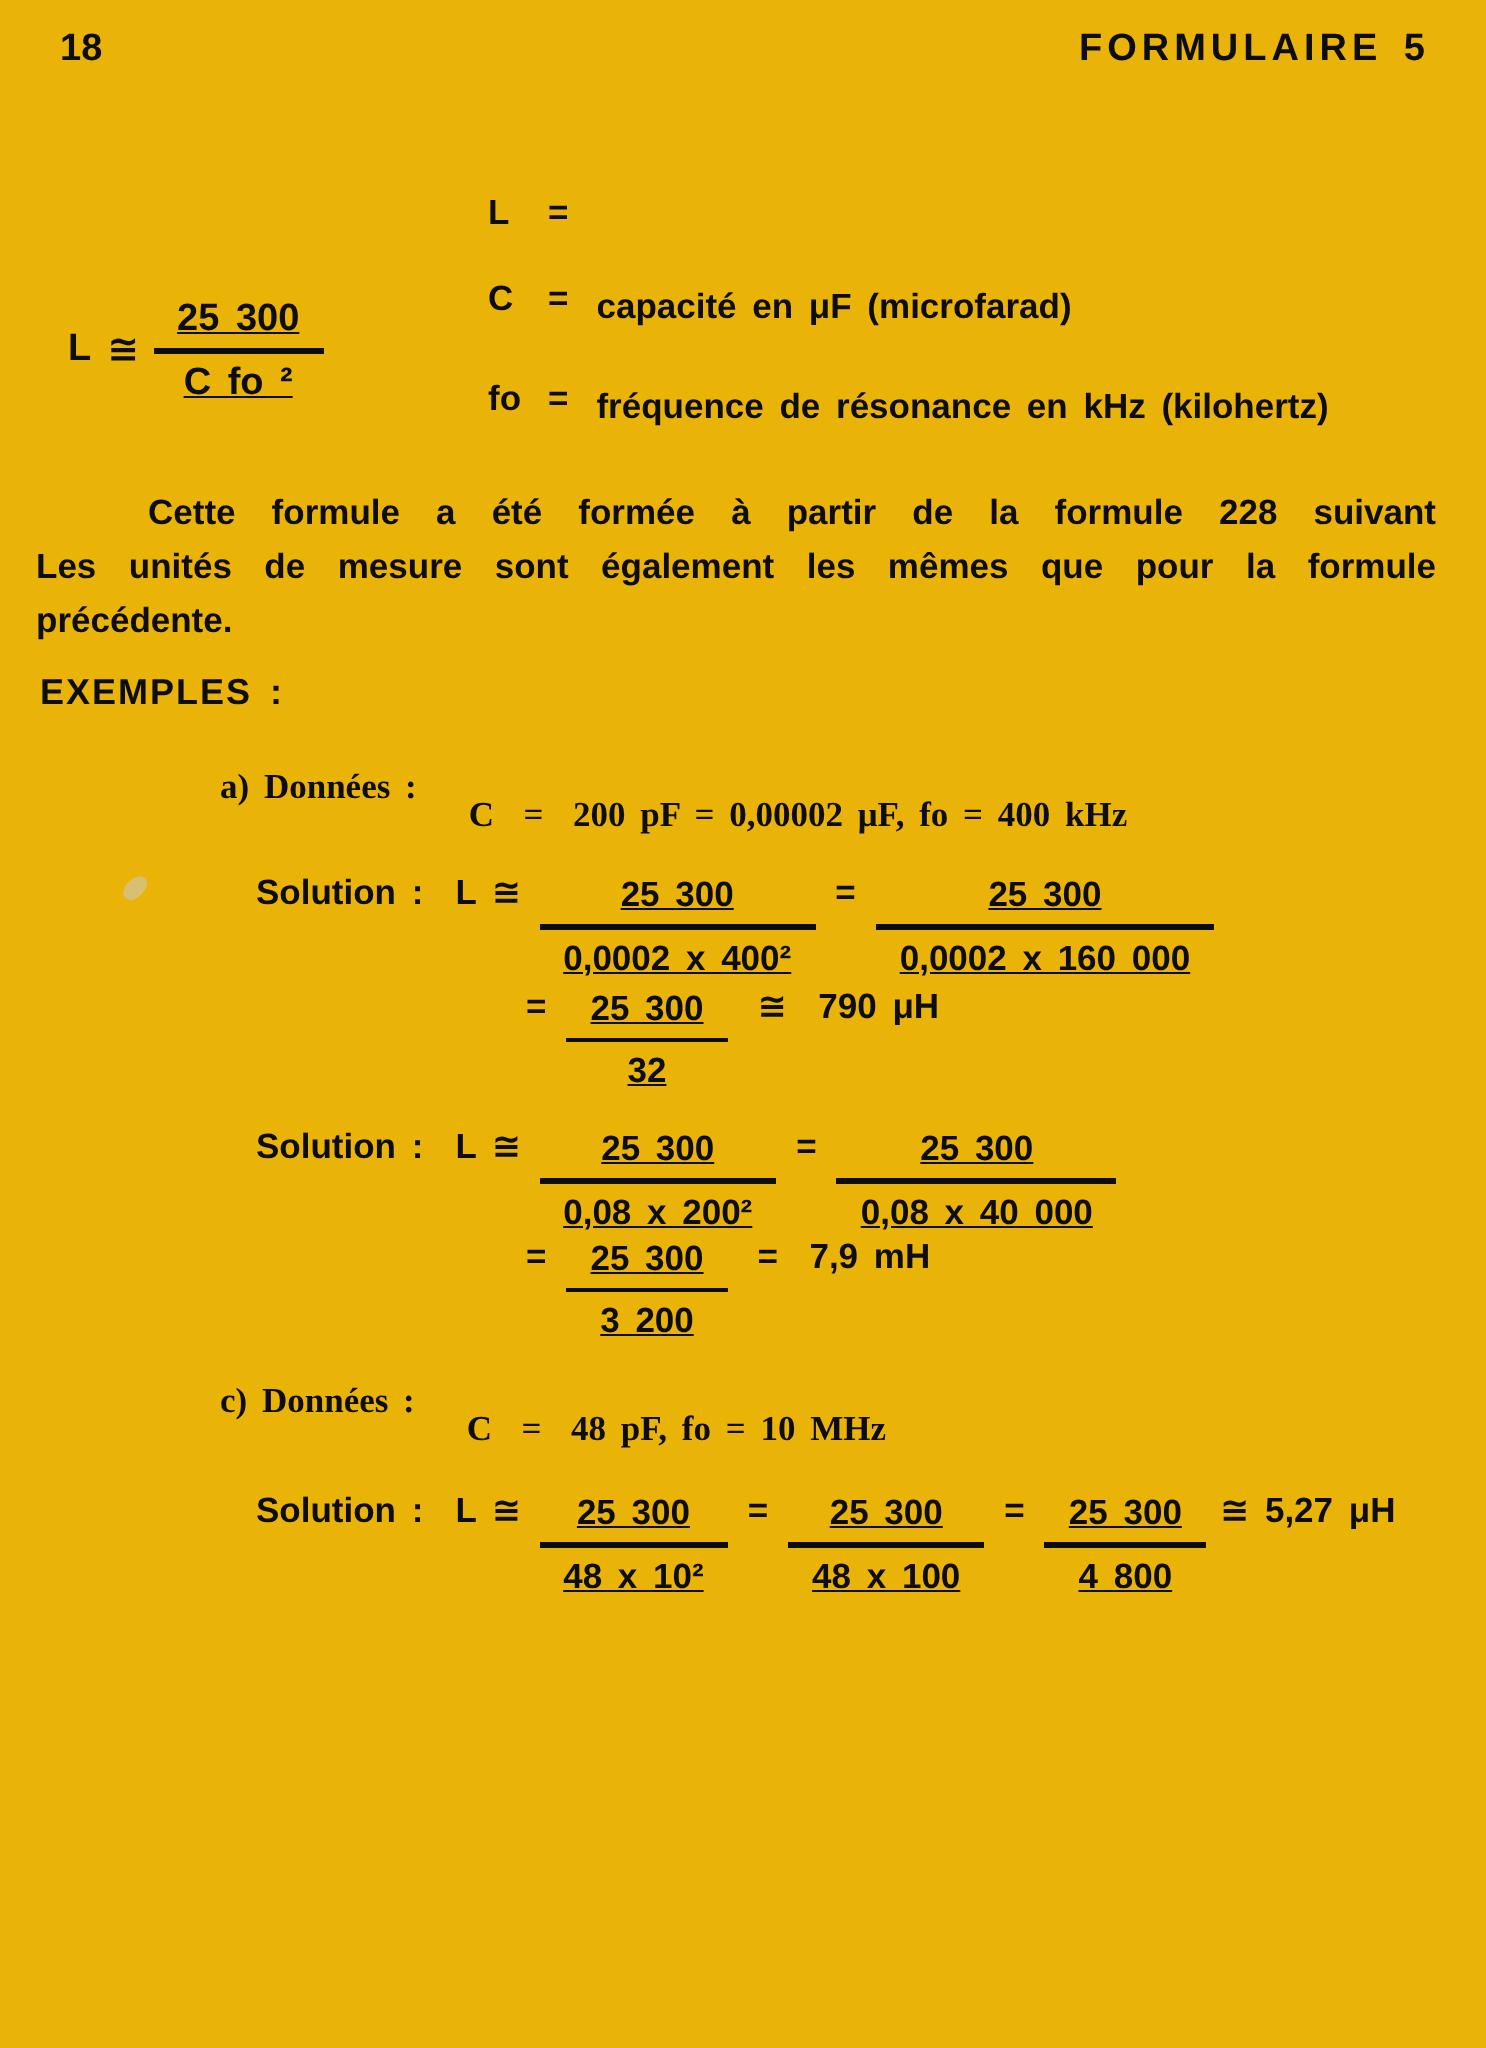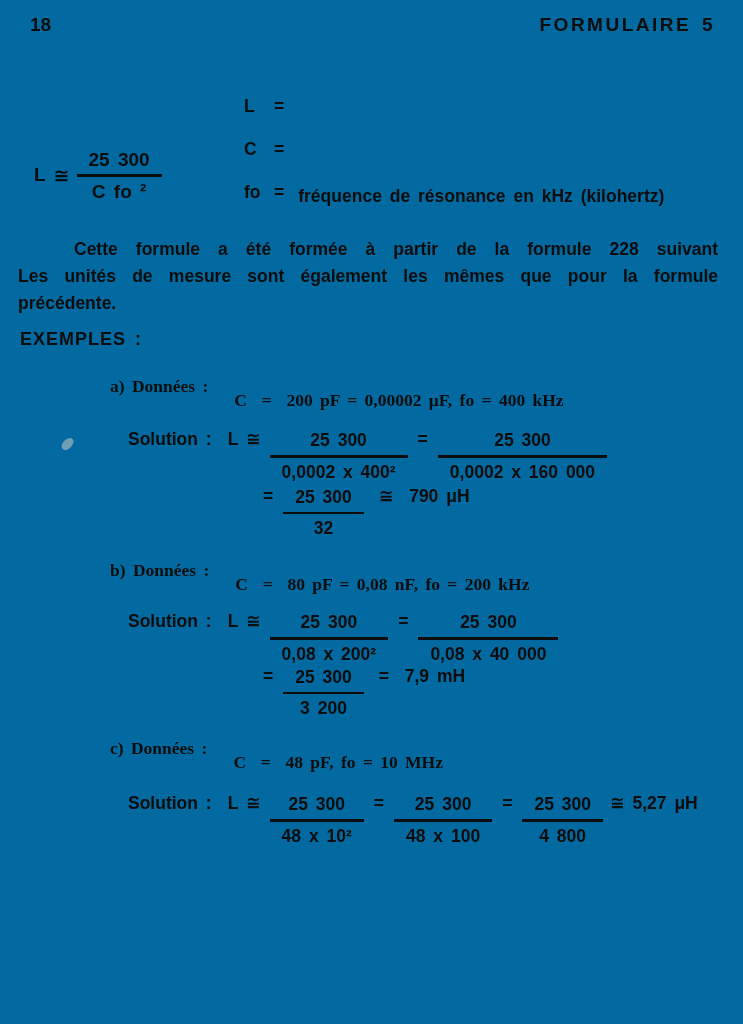--- a/index.html
+++ b/index.html
@@ -1,20 +1,20 @@
 <!DOCTYPE html>
 <html><head>
 <meta charset="utf-8">
 <style>
   * { margin:0; padding:0; box-sizing:border-box; }
   html,body { background:#ffffff; }
   .page {
     position:relative;
     width:743px; height:1024px;
-    background:#0369a1;
+    background:#eab308;
     color:#0d0d0d;
     font-family:"Liberation Sans", "DejaVu Sans", sans-serif;
     font-weight:bold;
     font-size:17.5px;
     overflow:hidden;
     word-spacing:3px;
   }
   
   .header { display:flex; justify-content:space-between; padding:14px 28px 0 30px; font-size:19px; }
   .page-title { letter-spacing:2.5px; }
@@ -25,21 +25,21 @@
   .mf-approx { margin-right:2px; }
   .defs { margin-left:244px; }
   .def-row { display:flex; margin-top:22px; }
   .def-row:first-child { margin-top:0; }
   .def-sym { width:30px; }
   .def-eq { margin-right:14px; }
   .def-line { display:block; white-space:nowrap; line-height:28px; }
   .def-line:empty { display:none; }
   
   .frac { display:inline-flex; flex-direction:column; align-items:center; margin:0 5px; }
-  .frac .num, .frac .den { padding:0 12px; line-height:23px; white-space:pre; }
+  .frac .num, .frac .den { padding:0 12px; line-height:23px; white-space:pre;text-decoration:underline; }
   .frac .bar { align-self:stretch; height:2.5px; background:#0d0d0d; margin:3px 0; }
   .op { margin:0 5px; }
   
   .paragraph { margin:26px 25px 0 18px; width:700px; line-height:27px; }
   .pline { white-space:normal; }
   .just { text-align:justify; text-align-last:justify; }
   .indent { text-indent:56px; }
   
   .exemples-heading { margin:12px 0 0 20px; font-size:18px; letter-spacing:1px; }
   .donnees-row { display:flex; margin:26px 0 0 110px;font-family:Liberation Serif, serif; }
@@ -76,20 +76,24 @@
     </div>
 
     <div class="defs">
       <div class="def-row">
         <span class="def-sym">L</span>
         <span class="def-eq">=</span>
       </div>
       <div class="def-row">
         <span class="def-sym">C</span>
         <span class="def-eq">=</span>
+        <span class="def-text">
+          <span class="def-line">capacité en μF (microfarad)</span>
+
+        </span>
       </div>
       <div class="def-row">
         <span class="def-sym">fo</span>
         <span class="def-eq">=</span>
         <span class="def-text">
           <span class="def-line">fréquence de résonance en kHz (kilohertz)</span>
 
         </span>
       </div>
     </div>
@@ -125,24 +129,20 @@
   <div class="sol-row cont-row">
     <span class="op">=</span>
     <span class="frac">
       <span class="num">25 300</span>
       <span class="bar"></span>
       <span class="den">32</span>
     </span>
     <span class="result">≅  790 μH</span>
   </div>
 
-  <div class="donnees-row" style="margin-top:20px">
-    <span class="donnees-label">b) Données :</span>
-    <span class="donnees-value">C  =  80 pF = 0,08 nF, fo = 200 kHz</span>
-  </div>
   <div class="sol-row" style="margin-top:16px">
     <span class="sol-label">Solution :</span>
     <span class="sol-lhs">L ≅</span>
     <span class="frac">
       <span class="num">25 300</span>
       <span class="bar"></span>
       <span class="den">0,08 x 200²</span>
     </span>
     <span class="op">=</span>
     <span class="frac">

